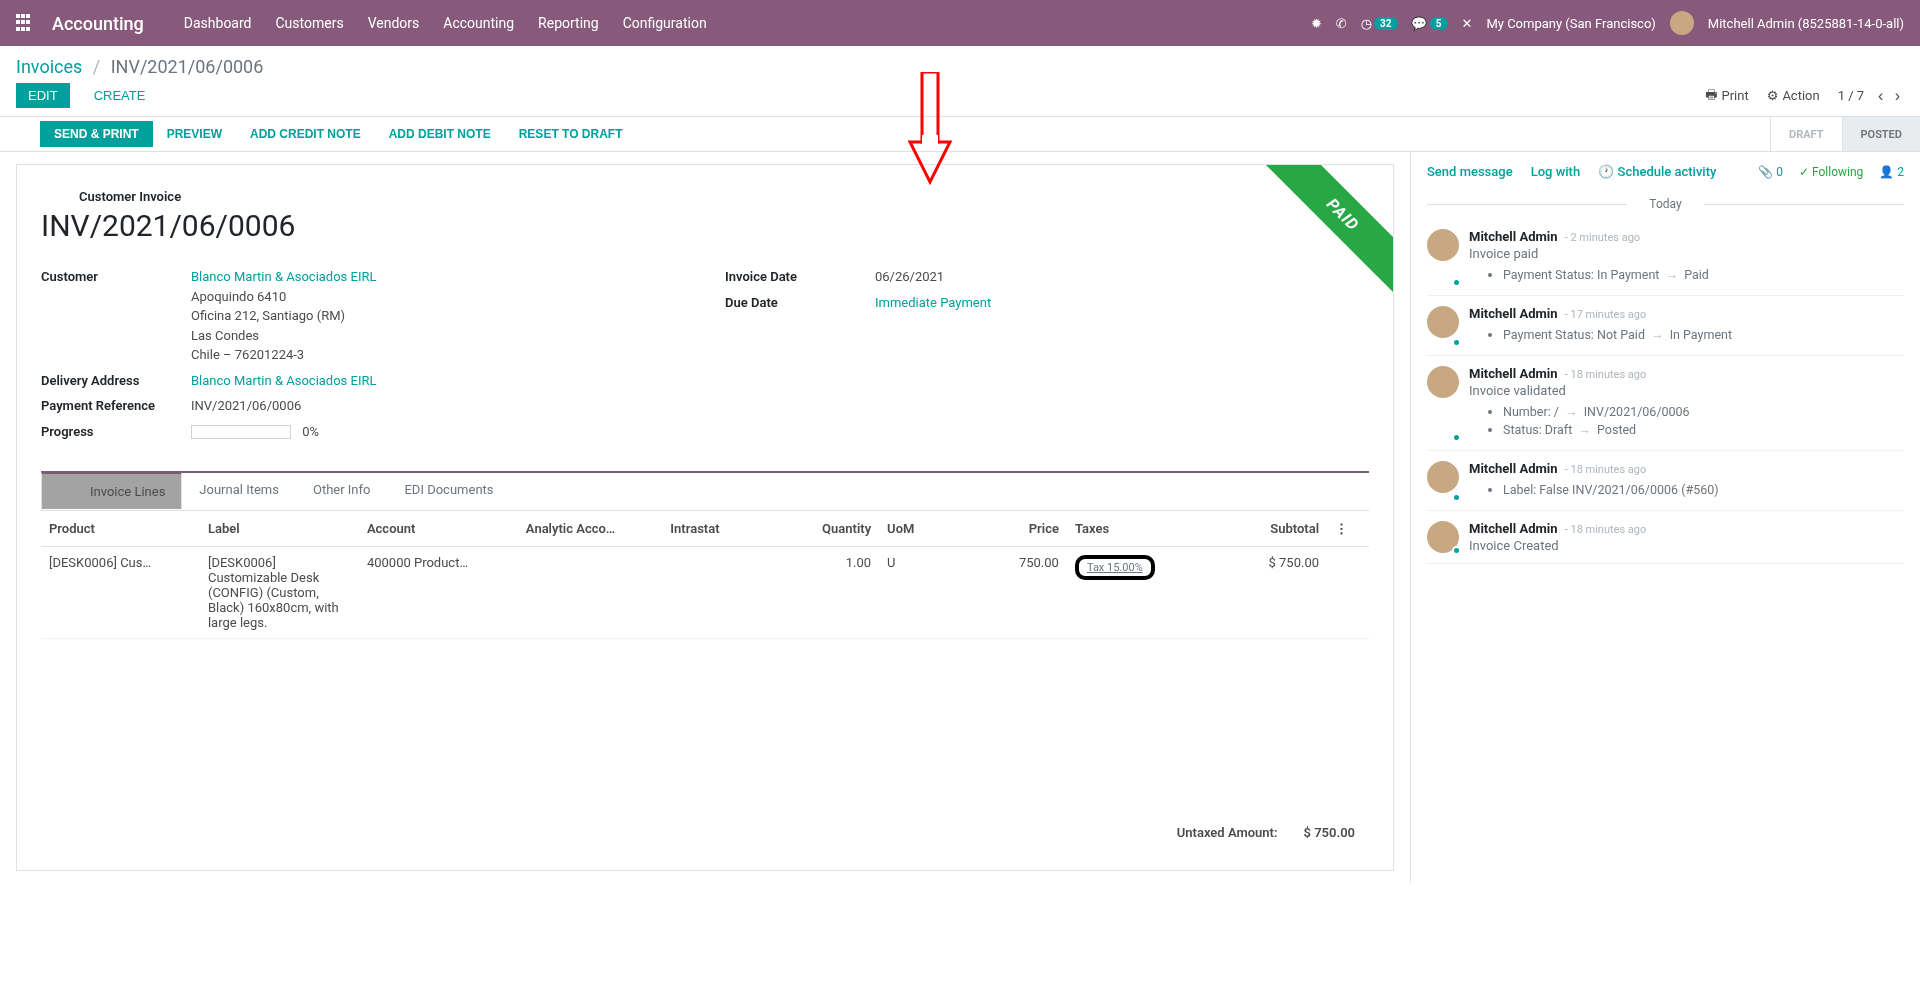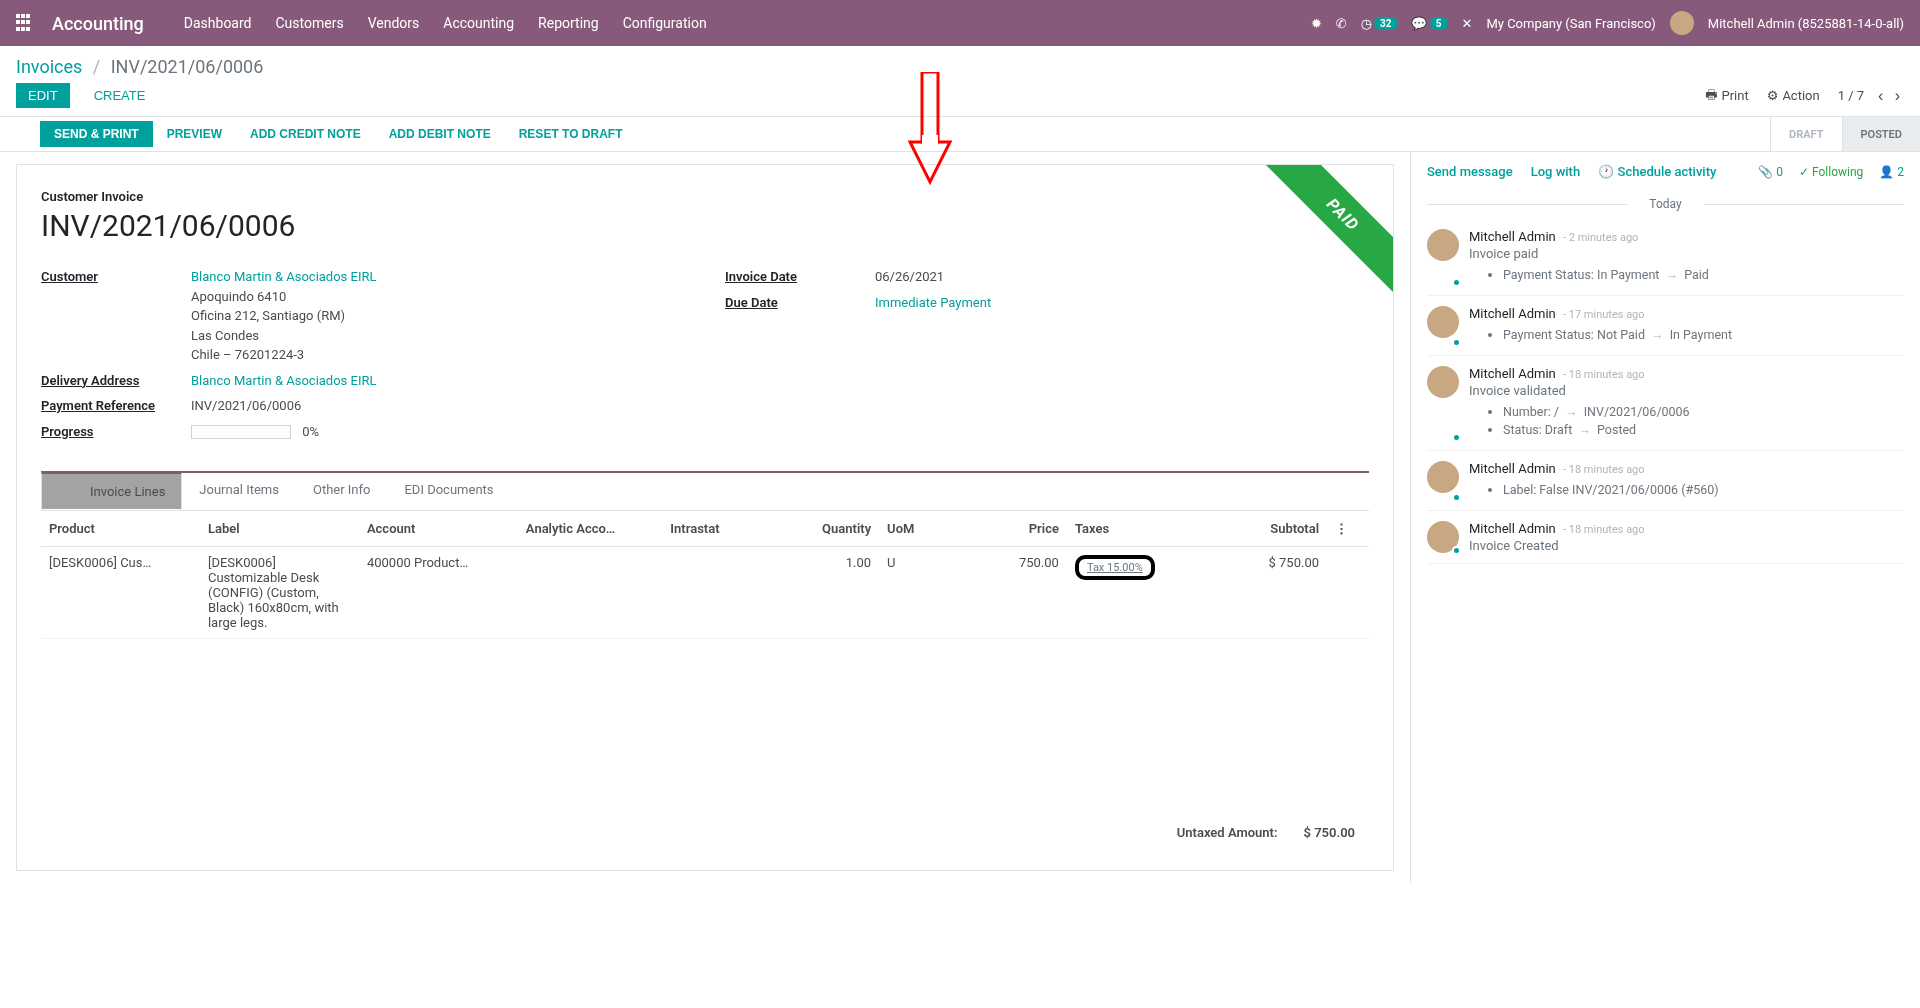--- a/index.html
+++ b/index.html
@@ -39,26 +39,26 @@
 .statusbar-buttons .btn-link { color: #00a09d; background: none; }
 .statusbar-status { margin-left: auto; display: flex; align-items: stretch; }
 .status-step { padding: 0 18px; display: flex; align-items: center; font-size: 11px; font-weight: 600; color: #adb5bd; border-left: 1px solid #dee2e6; position: relative; text-transform: uppercase; }
 .status-step.active { background: #e9ecef; color: #6c757d; }
 
 
 .main-area { display: flex; }
 .form-sheet-container { flex: 1; padding: 12px 16px; }
 .form-sheet { background: #fff; border: 1px solid #dee2e6; padding: 24px; position: relative; overflow: hidden; min-height: 630px; }
 .ribbon { position: absolute; top: 30px; right: -50px; width: 200px; background: #28a745; color: #fff; text-align: center; padding: 10px 0; font-weight: bold; font-style: italic; font-size: 16px; transform: rotate(45deg); letter-spacing: 1px; }
-.form-sheet h5 { font-size: 13px; font-weight: 600; color: #212529; margin-bottom: 4px; }
+.form-sheet h5 { font-size: 13px; font-weight: 600; color: #212529; margin-bottom: 4px; margin-left: 38px; }
 .form-sheet h1 { font-size: 30px; font-weight: 400; color: #212529; margin-bottom: 24px; }
 .form-columns { display: flex; gap: 40px; margin-bottom: 24px; }
 .form-col { flex: 1; }
 .form-row { display: flex; margin-bottom: 6px; line-height: 1.5; }
-.form-row .label { width: 150px; font-weight: 600; color: #212529; font-size: 13px; flex-shrink: 0; text-decoration: underline; }
+.form-row .label { width: 150px; font-weight: 600; color: #212529; font-size: 13px; flex-shrink: 0; }
 .form-row .value { color: #4c4c4c; font-size: 13px; }
 .form-row .value a { color: #00a09d; cursor: pointer; }
 .progress-bar { display: inline-block; width: 100px; height: 14px; border: 1px solid #ced4da; background: #fff; vertical-align: middle; margin-right: 8px; }
 
 
 .tabs { border-top: 2px solid #7c5b75; border-bottom: 1px solid #dee2e6; display: flex; margin-top: 10px; }
 .tab { padding: 10px 16px; cursor: pointer; color: #6c757d; font-size: 13px; border: 1px solid transparent; border-top: none; margin-top: -1px; }
 .tab.active { color: #4c4c4c; border-color: #dee2e6; border-bottom-color: #fff; background: #a3a3a3; border-top: 2px solid #7c5b75; padding-left: 48px; }
 
 
@@ -81,21 +81,21 @@
 .chatter-top .followers { color: #00a09d; font-size: 12px; }
 .chatter-date { text-align: center; color: #6c757d; font-size: 12px; position: relative; margin: 8px 0; }
 .chatter-date::before, .chatter-date::after { content: ""; position: absolute; top: 50%; width: 42%; border-top: 1px solid #dee2e6; }
 .chatter-date::before { left: 0; }
 .chatter-date::after { right: 0; }
 .msg { display: flex; gap: 10px; padding: 10px 0; border-bottom: 1px solid #f1f1f1; }
 .msg .avatar-box { position: relative; flex-shrink: 0; }
 .msg .avatar { width: 32px; height: 32px; border-radius: 50%; background: #c8a882; display: block; }
 .msg .presence { width: 9px; height: 9px; background: #00a09d; border: 2px solid #fff; border-radius: 50%; position: absolute; bottom: -2px; right: -2px; }
 .msg .body { flex: 1; }
-.msg .author { font-weight: 400; color: #212529; }
+.msg .author { font-weight: 700; color: #212529; }
 .msg .time { color: #adb5bd; font-size: 11px; margin-left: 4px; }
 .msg .note { color: #6c757d; margin-top: 2px; }
 .msg ul { margin: 6px 0 0 34px; color: #6c757d; }
 .msg ul li { margin-bottom: 3px; font-size: 12.5px; }
 .arrow-sep { color: #adb5bd; margin: 0 3px; }
 .link-ref { color: #737373; }
 
 
 .red-arrow { position: absolute; top: 72px; left: 905px; z-index: 100; pointer-events: none; }
 

